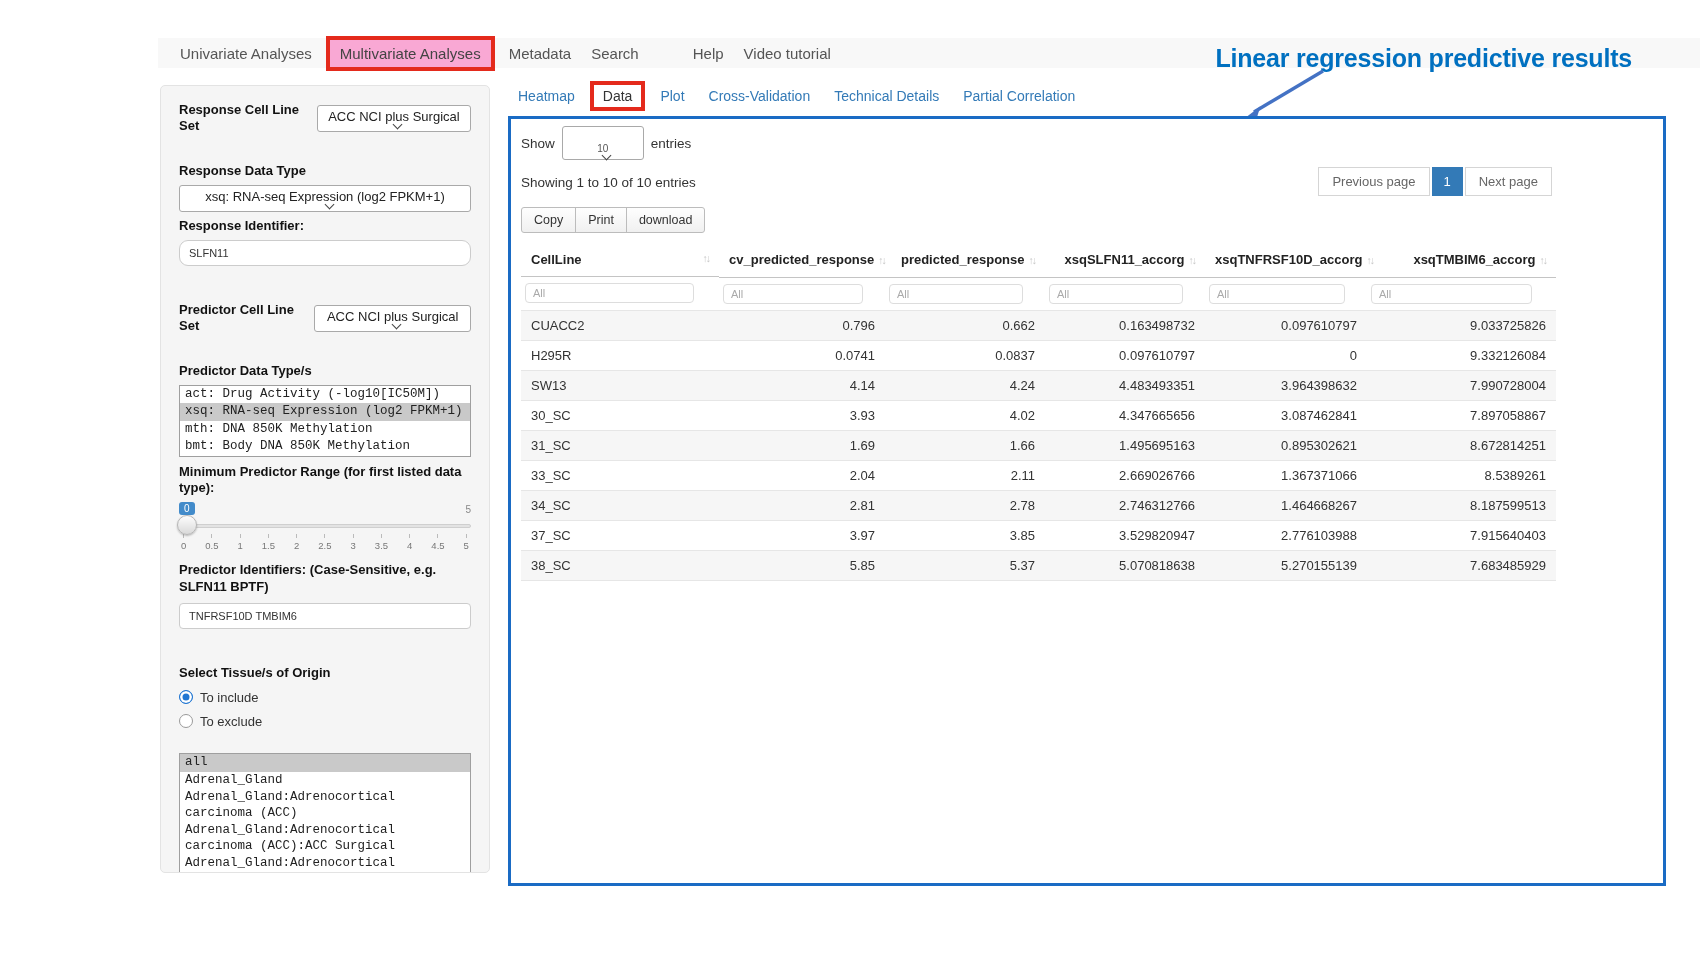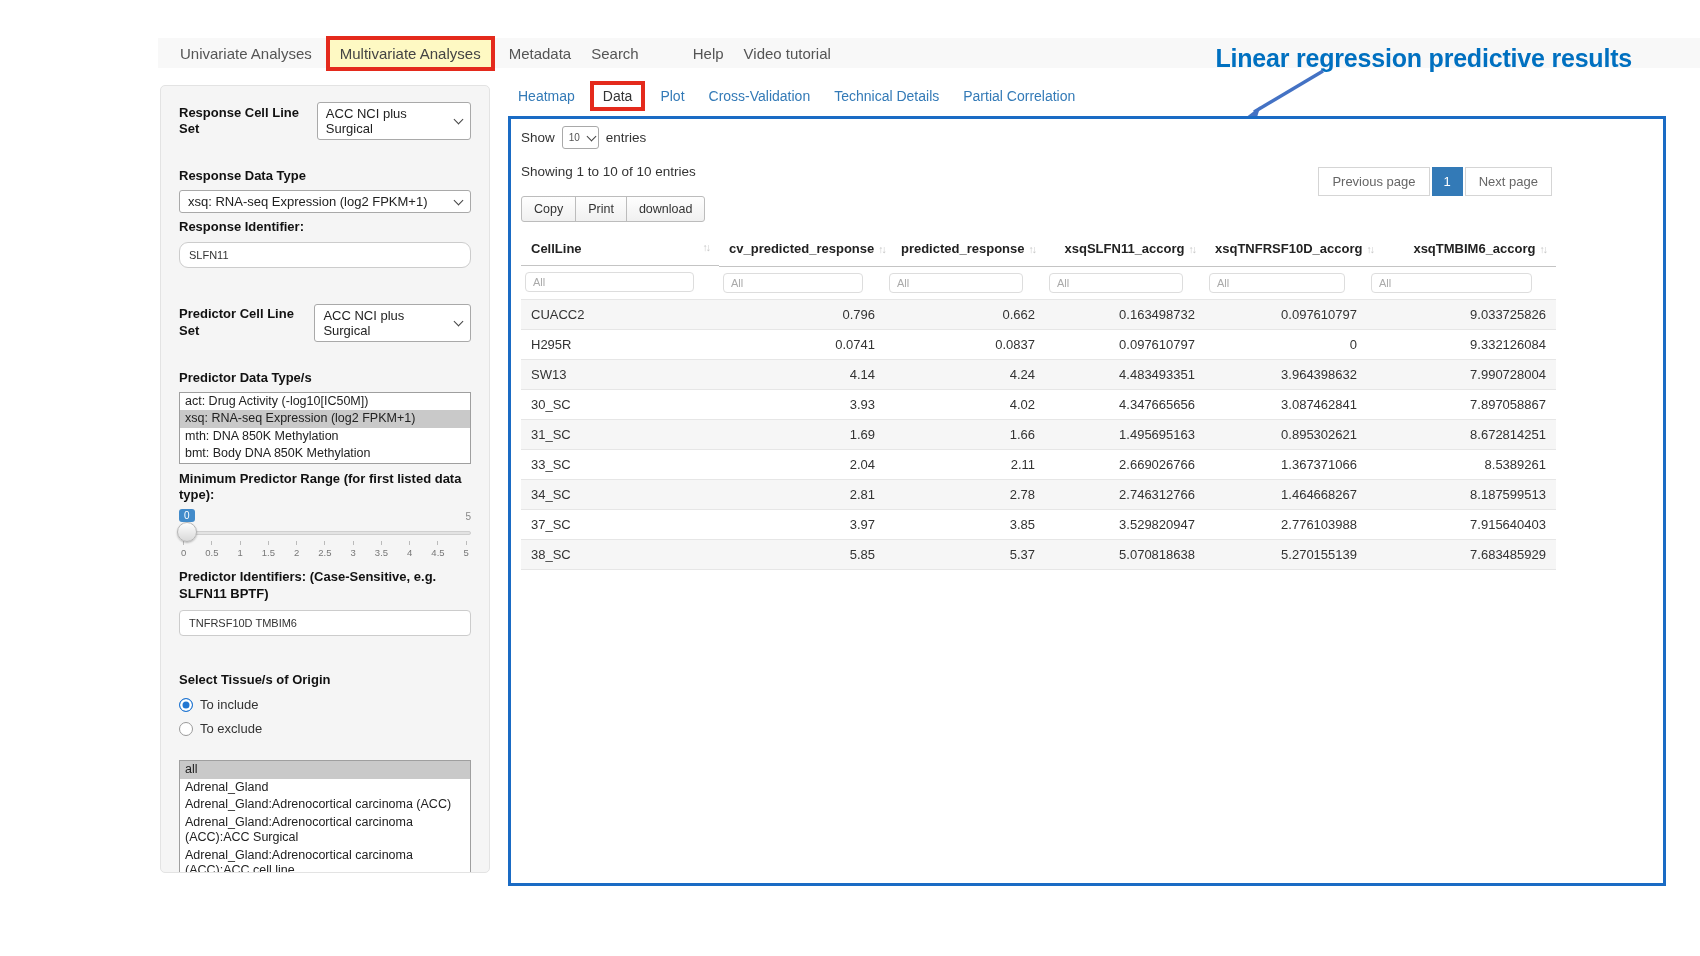--- a/index.html
+++ b/index.html
@@ -4,82 +4,82 @@
 <style>
   * { box-sizing: border-box; margin:0; padding:0; }
   html,body { width:1700px; height:956px; overflow:hidden; background:#fff;
     font-family:"Liberation Sans", sans-serif; color:#333; }
   body { position:relative; }
 
   
   .navbar { position:absolute; left:158px; top:38px; right:0; height:30px;
     background:#f8f8f8; display:flex; align-items:center; }
   .nav-item { font-size:15px; color:#555; padding:5px 10px; cursor:pointer; white-space:nowrap; }
-  .nav-item.active { background:#fef9c3; color:#444;text-align:center; }
+  .nav-item.active { background:#f9a8d4; color:#444;text-align:center; }
   .red-box { border:4px solid #e42a1c; display:inline-flex; align-items:center; }
   .nav-redbox { margin:0 4px; }
   .nav-gap { width:34px; }
 
   
   .annotation-title { position:absolute; top:44px; right:68px; font-size:25px;
     font-weight:bold; color:#0070c0; letter-spacing:-0.2px; }
   .annotation-arrow { position:absolute; left:1235px; top:66px; }
 
   
   .sidebar { position:absolute; left:160px; top:85px; width:330px; height:788px;
     background:#f5f5f5; border:1px solid #e3e3e3; border-radius:5px;
     padding:14px 18px; overflow:hidden; }
   .side-label { font-weight:bold; font-size:13px; color:#111; line-height:1.25; }
   .inline-row { display:flex; align-items:center; justify-content:space-between; }
   .select-box { background:#fff; border:1px solid #a9a9a9; border-radius:3px;
     padding:3px 8px; font-size:13px; color:#222; display:inline-flex;
-    align-items:center; justify-content:space-between; cursor:pointer; }
+    align-items:center; justify-content:space-between; cursor:pointer;flex-direction:column; }
   .chev { width:7px; height:7px; border-right:1.6px solid #444; border-bottom:1.6px solid #444;
     transform:rotate(45deg); margin-left:8px; margin-top:-3px; flex:0 0 auto; }
   .text-input { background:#fff; border:1px solid #ccc; border-radius:4px;
     padding:6px 9px; font-size:11px; color:#333; width:100%; }
   .listbox { background:#fff; border:1px solid #9f9f9f; font-size:12.5px; color:#222;
     width:100%; overflow:hidden; }
-  .listbox .opt { padding:1px 5px; line-height:15.5px; cursor:pointer; }
+  .listbox .opt { padding:1px 5px; line-height:15.5px; cursor:pointer;font-family:Liberation Mono, monospace; }
   .listbox .opt.selected { background:#c9c9c9; }
 
   
   .slider { position:relative; width:100%; margin-top:6px; height:52px; }
   .slider .badge { position:absolute; left:0; top:0; background:#428bca; color:#fff;
     font-size:10px; padding:1px 5px; border-radius:3px; z-index:2; }
   .slider .maxlab { position:absolute; right:0; top:2px; font-size:10px; color:#888; }
   .slider .track { position:absolute; left:0; right:0; top:22px; height:4px;
     background:#e3e3e3; border:1px solid #cfcfcf; border-radius:2px; }
   .slider .handle { position:absolute; left:-2px; top:13px; width:20px; height:20px;
     border-radius:50%; background:linear-gradient(#fdfdfd,#d9d9d9);
     border:1px solid #b6b6b6; box-shadow:0 1px 2px rgba(0,0,0,.25); cursor:pointer; z-index:1; }
   .ticks { position:absolute; left:2px; right:2px; top:32px; display:flex; justify-content:space-between; }
   .tick { display:flex; flex-direction:column; align-items:center; }
   .tick .mark { width:1px; height:4px; background:#bbb; margin-bottom:2px; }
   .tick .lab { font-size:9.5px; color:#777; }
 
   
-  .radio-row { display:flex; align-items:flex-end; margin-top:9px; cursor:pointer; }
+  .radio-row { display:flex; align-items:flex-start; margin-top:9px; cursor:pointer; }
   .radio { width:14px; height:14px; border-radius:50%; border:1px solid #9a9a9a;
     background:#fff; margin-right:7px; flex:0 0 auto; }
   .radio.checked { background:#2176d2; border-color:#2176d2; box-shadow:inset 0 0 0 2.5px #fff; }
   .radio-row .lab { font-size:13px; color:#333; }
 
   
   .tabs { position:absolute; left:518px; top:88px; display:flex; align-items:center; }
   .tab { font-size:14px; color:#337ab7; margin-right:24px; cursor:pointer; white-space:nowrap; }
   .tab.active { color:#333; margin:0; }
   .tab-redbox { padding:3px 9px; margin:-7px 15px -7px -9px; }
 
   
   .content-box { position:absolute; left:508px; top:116px; width:1158px; height:770px;
     border:3px solid #1a6bc4; background:#fff; }
   .inner { position:relative; width:1045px; padding:5px 0 0 10px; }
   .show-row { display:flex; align-items:center; font-size:13.5px; color:#333; margin-top:2px; }
-  .show-select { width:37px; height:23px; padding:8px 6px; margin:0 7px; font-size:10px; color:#555; }
+  .show-select { width:82px; height:23px; padding:16px 6px; margin:0 7px; font-size:10px; color:#555; }
   .info-text { font-size:13.5px; color:#333; margin-top:15px; }
   .pagination { position:absolute; top:48px; right:4px; display:flex; }
   .pg-btn { font-size:13px; color:#666; background:#fff; border:1px solid #d5d5d5;
     padding:6px 13px; cursor:pointer; margin-left:2px; }
   .pg-btn.pg-current { background:#337ab7; border-color:#337ab7; color:#fff; padding:6px 11px; }
 
   .btn-group { display:inline-flex; margin-top:17px; }
   .dt-btn { font-size:12.5px; color:#333; padding:5px 12px; border:1px solid #bcbcbc;
     background:linear-gradient(#fefefe,#f0f0f0); cursor:pointer; margin-left:-1px; }
   .dt-btn:first-child { border-radius:3px 0 0 3px; margin-left:0; }

